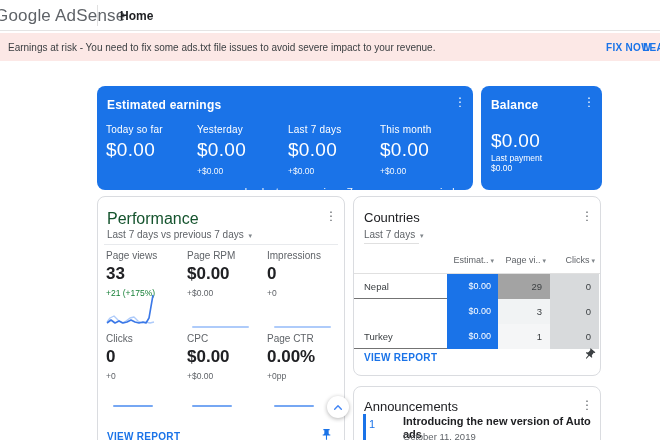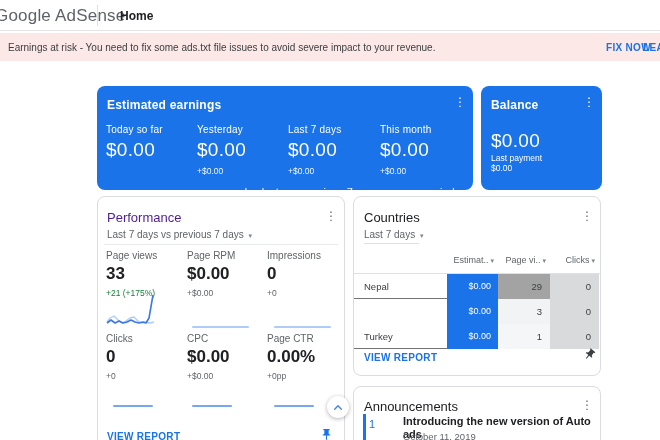--- a/index.html
+++ b/index.html
@@ -32,21 +32,21 @@
   .ee-col { position:absolute; top:38px; width:90px; }
   .ee-label { font-size:10px; letter-spacing:.2px; }
   .ee-value { font-size:19px; margin-top:4px; letter-spacing:.3px; }
   .ee-delta { font-size:8.5px; margin-top:5px; opacity:.95; }
   .ee-compare { font-size:11px; margin-top:10px; opacity:.95; }
   .bal-value { position:absolute; left:10px; top:44px; font-size:19px; letter-spacing:.3px; }
   .bal-lp-label { position:absolute; left:10px; top:67px; font-size:8.5px; }
   .bal-lp-value { position:absolute; left:10px; top:77px; font-size:8.5px; }
   
   .card-perf { left:97px; top:196px; width:248px; height:258px; }
-  .p-title { position:absolute; left:9px; top:13px; font-size:13px; color:#4c1d95; }
+  .p-title { position:absolute; left:9px; top:13px; font-size:16px; color:#14532d; }
   .p-range { position:absolute; left:9px; top:32px; font-size:10px; color:#5f6368; cursor:pointer; }
   .p-divider { position:absolute; left:6px; right:6px; top:47px; height:1px; background:#e8eaed; }
   .p-col1 { left:8px; } .p-col2 { left:89px; } .p-col3 { left:169px; }
   .p-metric { position:absolute; width:76px; }
   .row1 { top:53px; } .row2 { top:136px; }
   .m-label { font-size:10px; color:#5f6368; }
   .m-value { font-size:17px; color:#202124; margin-top:3px;font-weight:bold; }
   .m-delta { font-size:8.5px; color:#5f6368; margin-top:4px; }
   .m-delta.positive { color:#188038; }
   .spark { position:absolute; left:8px; top:95px; width:62px; height:38px; }

